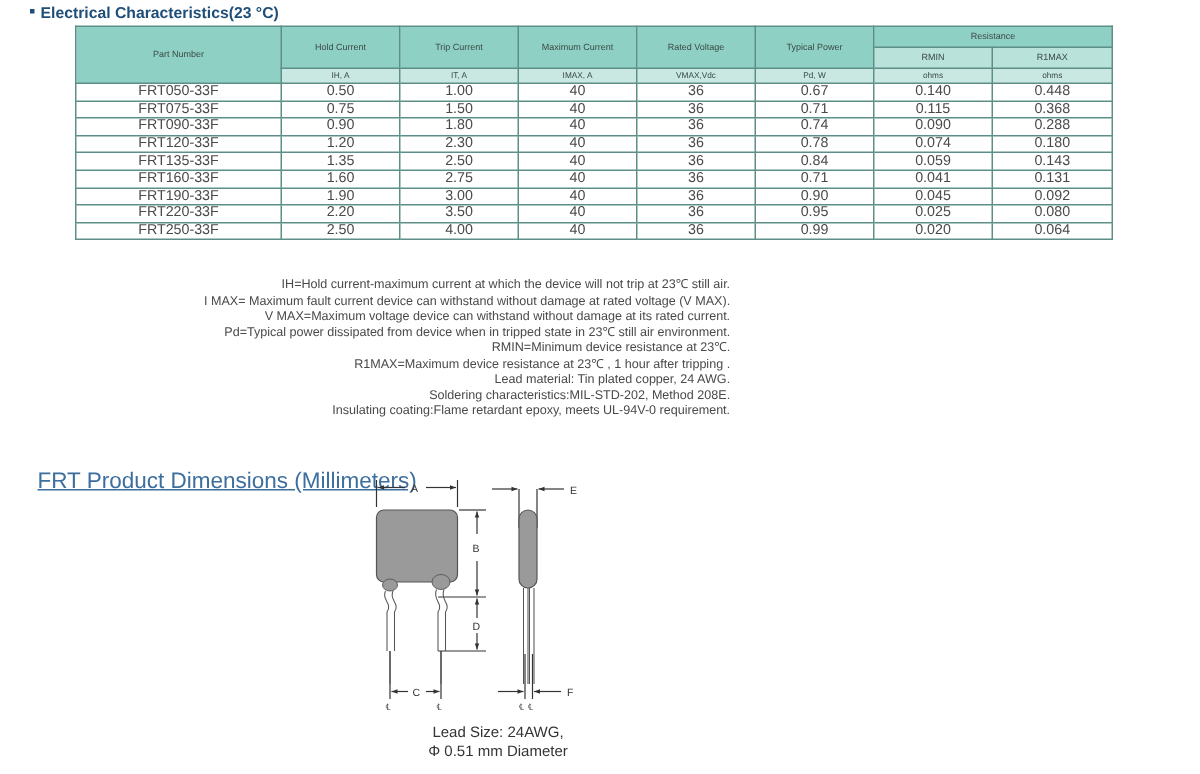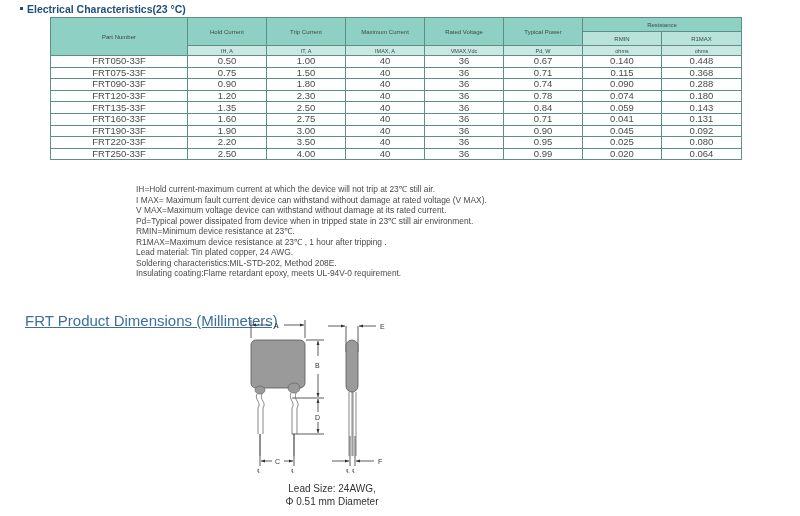--- a/index.html
+++ b/index.html
@@ -7,21 +7,21 @@
   .sec-title { position:absolute; left:20px; top:3px; font-size:10.5px; font-weight:bold; color:#1f4e79; }
   .sec-title .bullet { display:inline-block; width:3px; height:3px; background:#1f4e79; margin-right:4px; vertical-align:middle; position:relative; top:-2px; }
   table.spec { position:absolute; left:50px; top:17px; width:643px; border-collapse:collapse; table-layout:fixed; }
   table.spec td, table.spec th { border:1px solid #5d8f88; text-align:center; padding:0; }
   table.spec th { background:#8fd0c4; color:#3b4b47; font-size:6px; font-weight:normal; line-height:8px; }
   table.spec th.unit { background:#c9e8e1; height:9px; font-size:5.5px; }
   table.spec th.h1 { height:27px; }
   table.spec th.rtop { height:12px; }
   table.spec th.rsub { height:12px; background:#b8e2da; }
   table.spec td { font-size:9.5px; color:#4a4a4a; height:10.6px; line-height:10px; background:#fff; }
-  .notes { position:absolute; left:136px; top:184px; font-size:8.4px; line-height:10.5px; color:#4a4a4a; }
+  .notes { position:absolute; left:136px; top:184px; font-size:8.4px; line-height:10.5px; color:#4a4a4a;text-align:right; }
   .dim-title { position:absolute; left:12px; top:312px; font-size:15px; font-weight:normal; color:#3c6e9e; text-decoration:underline;margin-left:13px; }
   .drawing { position:absolute; left:232px; top:316px; }
   .lead { position:absolute; left:262px; top:482px; width:140px; text-align:center; font-size:10px; line-height:13px; color:#333; }
 </style>
 </head>
 <body>
 
 <div class="sec-title">
   <span class="bullet"></span><span>Electrical Characteristics(23 °C)</span>
 </div>

